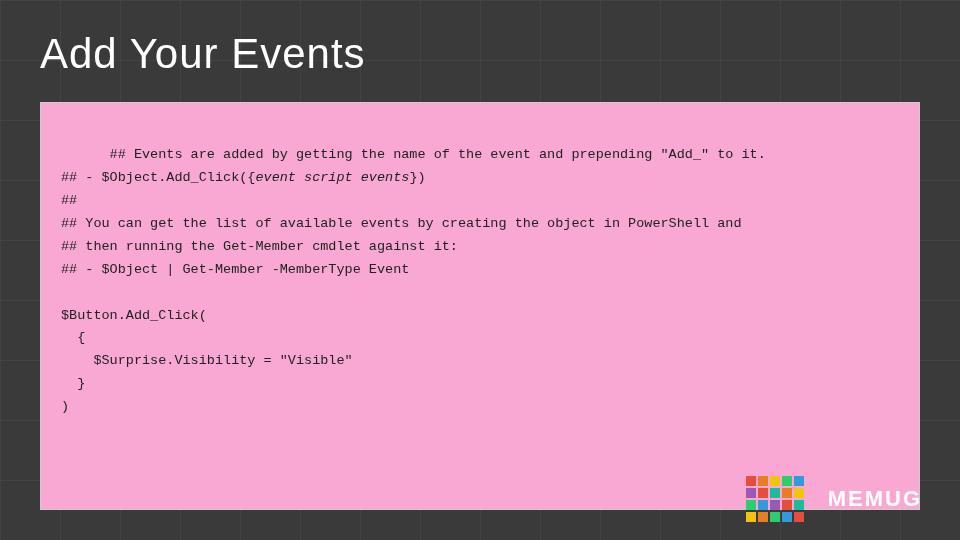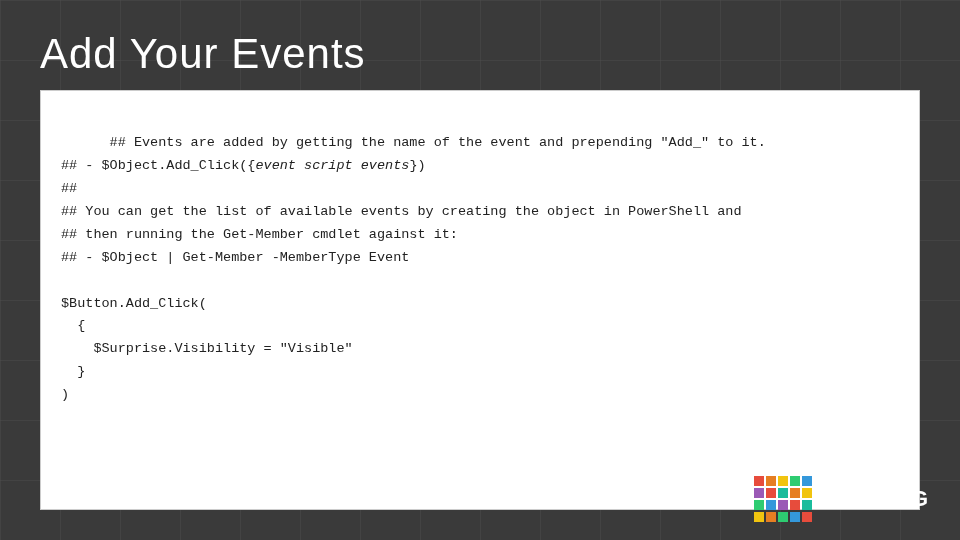--- a/index.html
+++ b/index.html
@@ -30,45 +30,45 @@
       height: 540px;
       display: flex;
       flex-direction: column;
       padding: 30px 40px 30px 40px;
     }
 
     .slide-title {
       color: #ffffff;
       font-size: 42px;
       font-weight: 300;
-      margin-bottom: 12px;
+      margin-bottom: 24px;
       letter-spacing: 1px;
     }
 
     .code-box {
-      background-color: #ffffff;
+      background-color: #f9a8d4;
       border: 1px solid #cccccc;
       padding: 18px 20px;
       flex: 1;
       overflow: hidden;
     }
 
     .code-content {
       font-family: 'Courier New', Courier, monospace;
       font-size: 13.5px;
       line-height: 1.7;
       color: #222222;
       white-space: pre;
     }
 
     
     .memug-logo {
       position: absolute;
       bottom: 18px;
-      right: 30px;
+      right: 38px;
       display: flex;
       align-items: center;
       gap: 24px;
     }
 
     .memug-grid {
       display: grid;
       grid-template-columns: repeat(5, 10px);
       grid-template-rows: repeat(4, 10px);
       gap: 2px;

